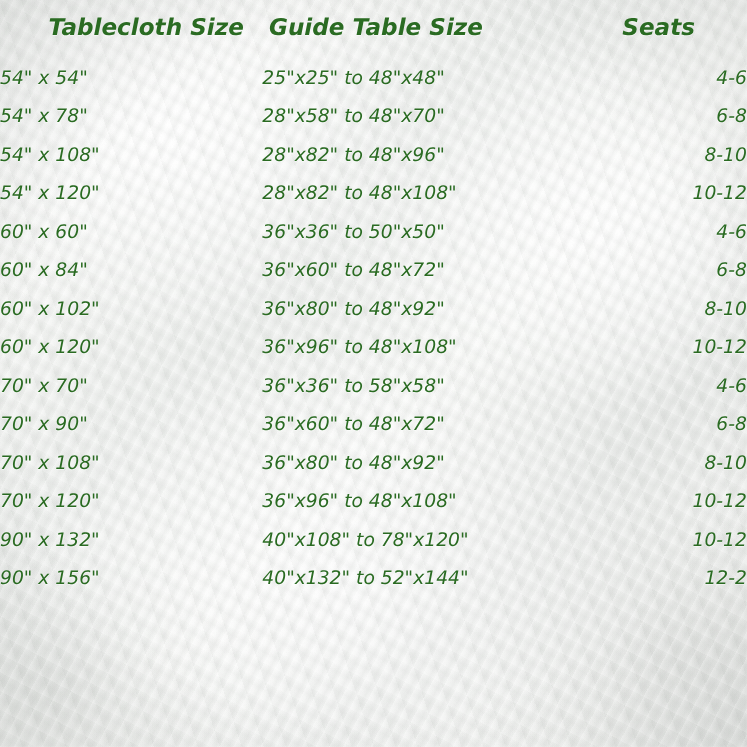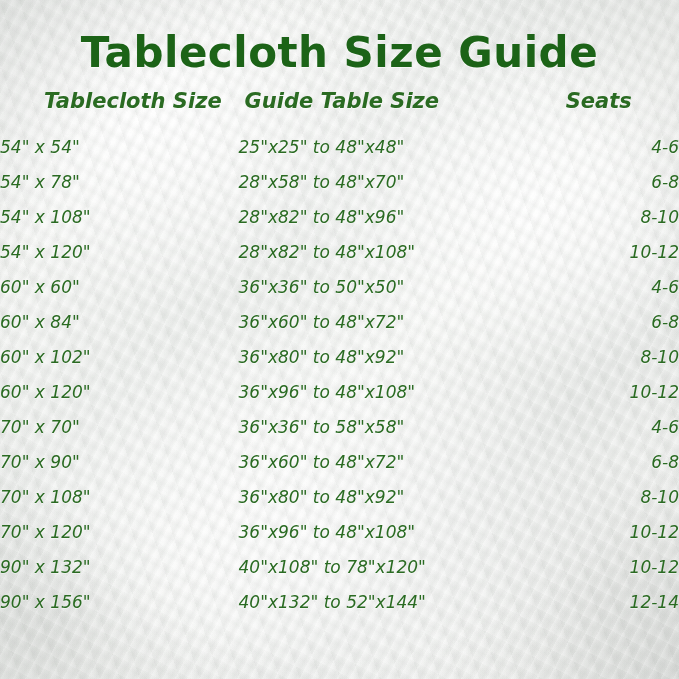--- a/index.html
+++ b/index.html
@@ -92,21 +92,20 @@
 </style>
 </head>
 <body>
 
 <div class="page">
   <div class="texture"></div>
   <div class="vignette"></div>
 
   <div class="content">
 
-    <div class="title">Tablecloth Size Guide</div>
 
     <table class="guide">
       <thead>
         <tr>
           <th class="col-size">Tablecloth Size</th>
           <th class="col-fits">Guide Table Size</th>
           <th class="col-seats">Seats</th>
         </tr>
       </thead>
       <tbody>
@@ -171,19 +170,19 @@
           <td class="col-seats">10-12</td>
         </tr>
         <tr>
           <td class="col-size">90" x 132"</td>
           <td class="col-fits">40"x108" to 78"x120"</td>
           <td class="col-seats">10-12</td>
         </tr>
         <tr>
           <td class="col-size">90" x 156"</td>
           <td class="col-fits">40"x132" to 52"x144"</td>
-          <td class="col-seats">12-14</td>
+          <td class="col-seats">12-2</td>
         </tr>
       </tbody>
     </table>
 
   </div>
 </div>
 
 </body></html>

